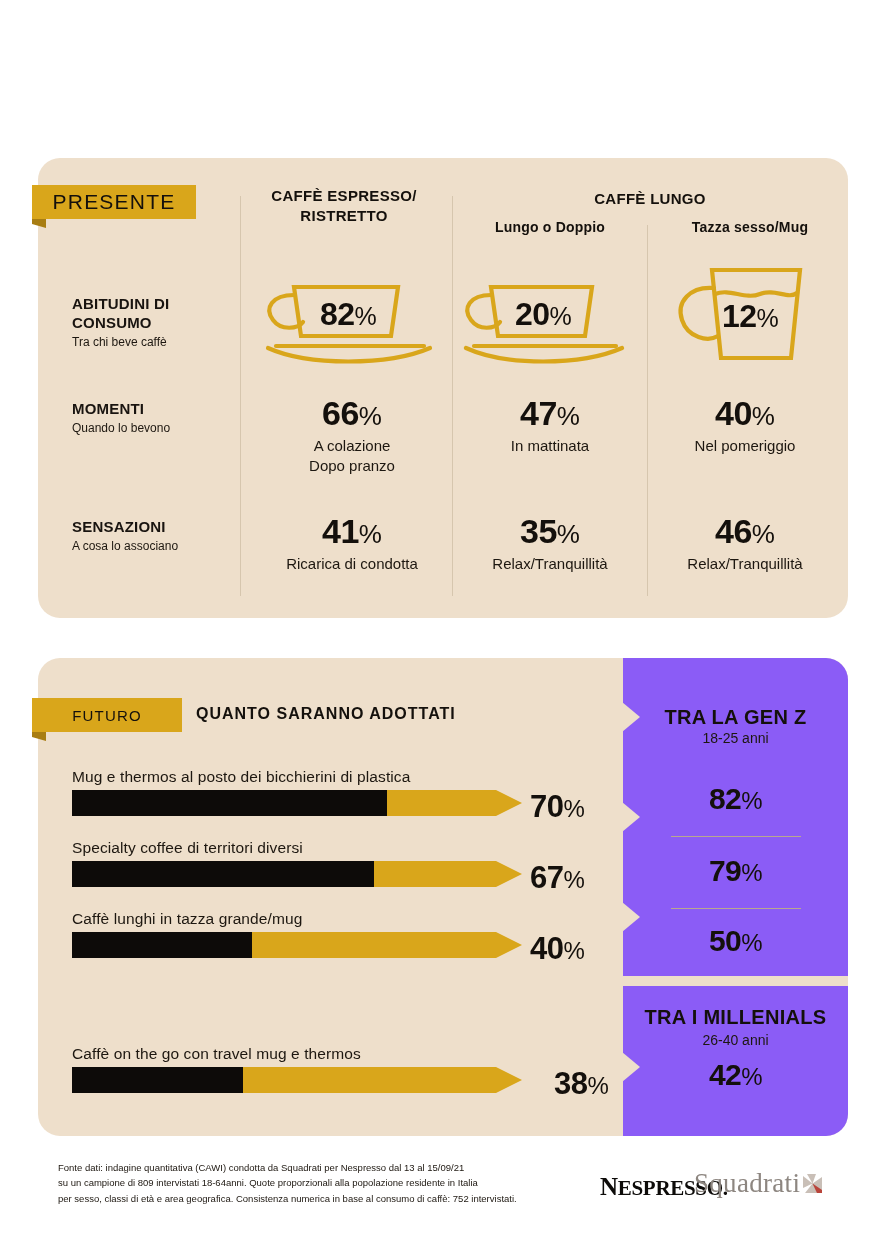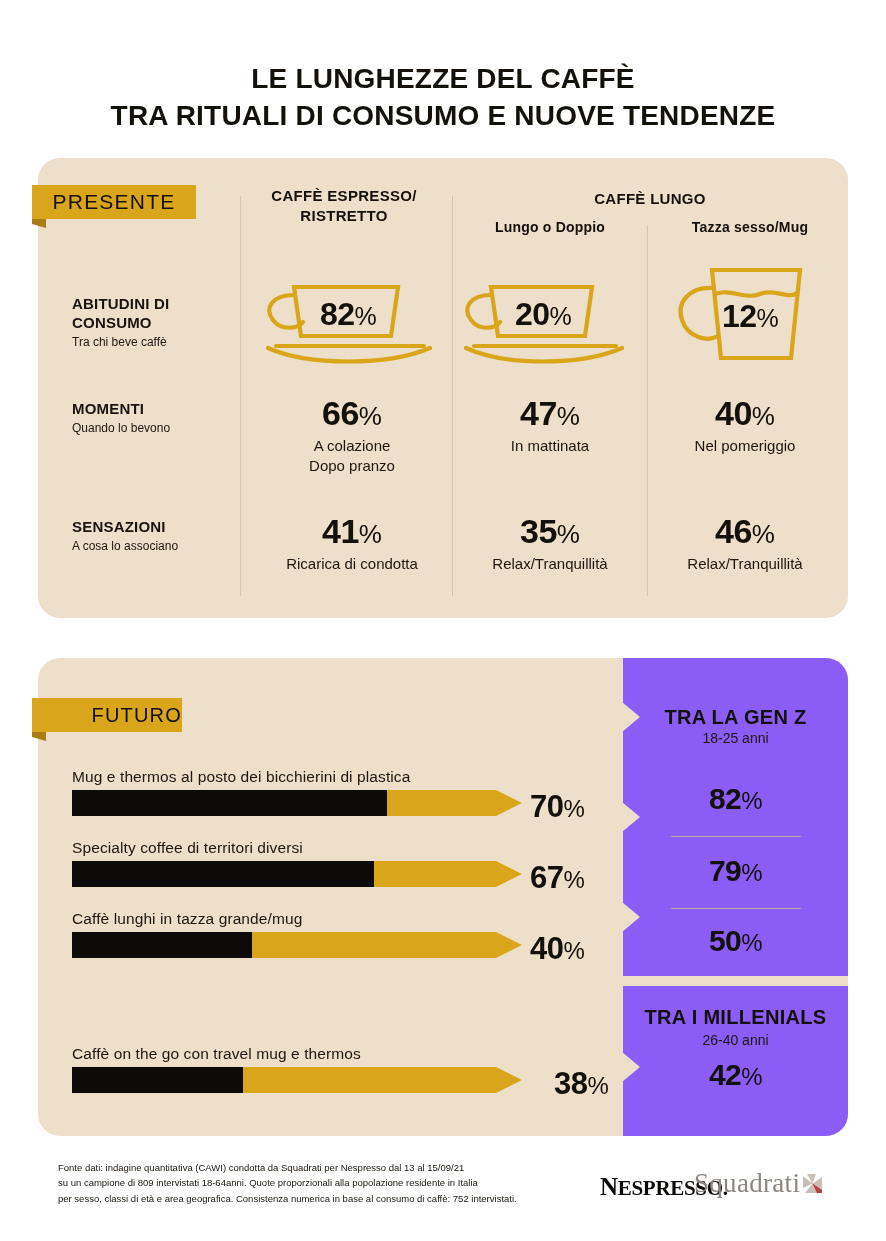--- a/index.html
+++ b/index.html
@@ -36,21 +36,21 @@
     position:absolute;left:0;bottom:-9px;width:14px;height:9px;
     background:#A87D12;
     clip-path:polygon(0 0,100% 0,100% 100%,0 55%);
   }
   #ribbon-presente{
     left:32px;top:185px;width:164px;height:34px;
     font-size:21px;letter-spacing:1.2px;
   }
   #ribbon-futuro{
     left:32px;top:698px;width:150px;height:34px;
-    font-size:20px;letter-spacing:1.2px;justify-content:flex-end;
+    font-size:15px;letter-spacing:1.2px;
   }
 
   
   .col-sep{
     position:absolute;width:1px;background:#D6C6AE;
   }
   .colhead{
     position:absolute;text-align:center;font-weight:bold;color:#14100c;
   }
   #head-espresso{left:240px;top:186px;width:208px;font-size:15px;line-height:1.35;letter-spacing:.3px;}
@@ -141,24 +141,20 @@
   }
   #logo-squadrati .mark{
     display:inline-block;width:19px;height:19px;position:relative;margin-left:3px;top:1px;
   }
 </style>
 </head>
 <body>
 
 <div class="page">
 
-  <div class="title">
-    <span class="l1">LE LUNGHEZZE DEL CAFFÈ</span>
-    <span class="l2">TRA RITUALI DI CONSUMO E NUOVE TENDENZE</span>
-  </div>
 
   <div class="card" id="card-present"></div>
 
   <div class="ribbon" id="ribbon-presente">
     <span>PRESENTE</span>
     <span class="fold"></span>
   </div>
 
   <div class="col-sep" style="left:240px;top:196px;height:400px;"></div>
   <div class="col-sep" style="left:452px;top:196px;height:400px;"></div>
@@ -279,20 +275,21 @@
     <div class="notch" style="top:66px;"></div>
     <div class="panel-title" style="top:20px;">TRA I MILLENIALS</div>
     <div class="panel-sub" style="top:46px;">26-40 anni</div>
     <div class="panel-val" style="top:72px;"><span>42</span><span class="sym">%</span></div>
   </div>
 
   <div class="ribbon" id="ribbon-futuro">
     <span>FUTURO</span>
     <span class="fold"></span>
   </div>
+  <div id="futuro-sub">QUANTO SARANNO ADOTTATI</div>
 
   <div class="bar-label" style="top:768px;">Mug e thermos al posto dei bicchierini di plastica</div>
   <div class="bar-track" style="top:790px;">
     <div class="bar-gold"></div>
     <div class="bar-black" style="width: 315px;"></div>
   </div>
   <div class="bar-pct" style="top:789px;"><span>70</span><span class="sym">%</span></div>
 
   <div class="bar-label" style="top:839px;">Specialty coffee di territori diversi</div>
   <div class="bar-track" style="top:861px;">

